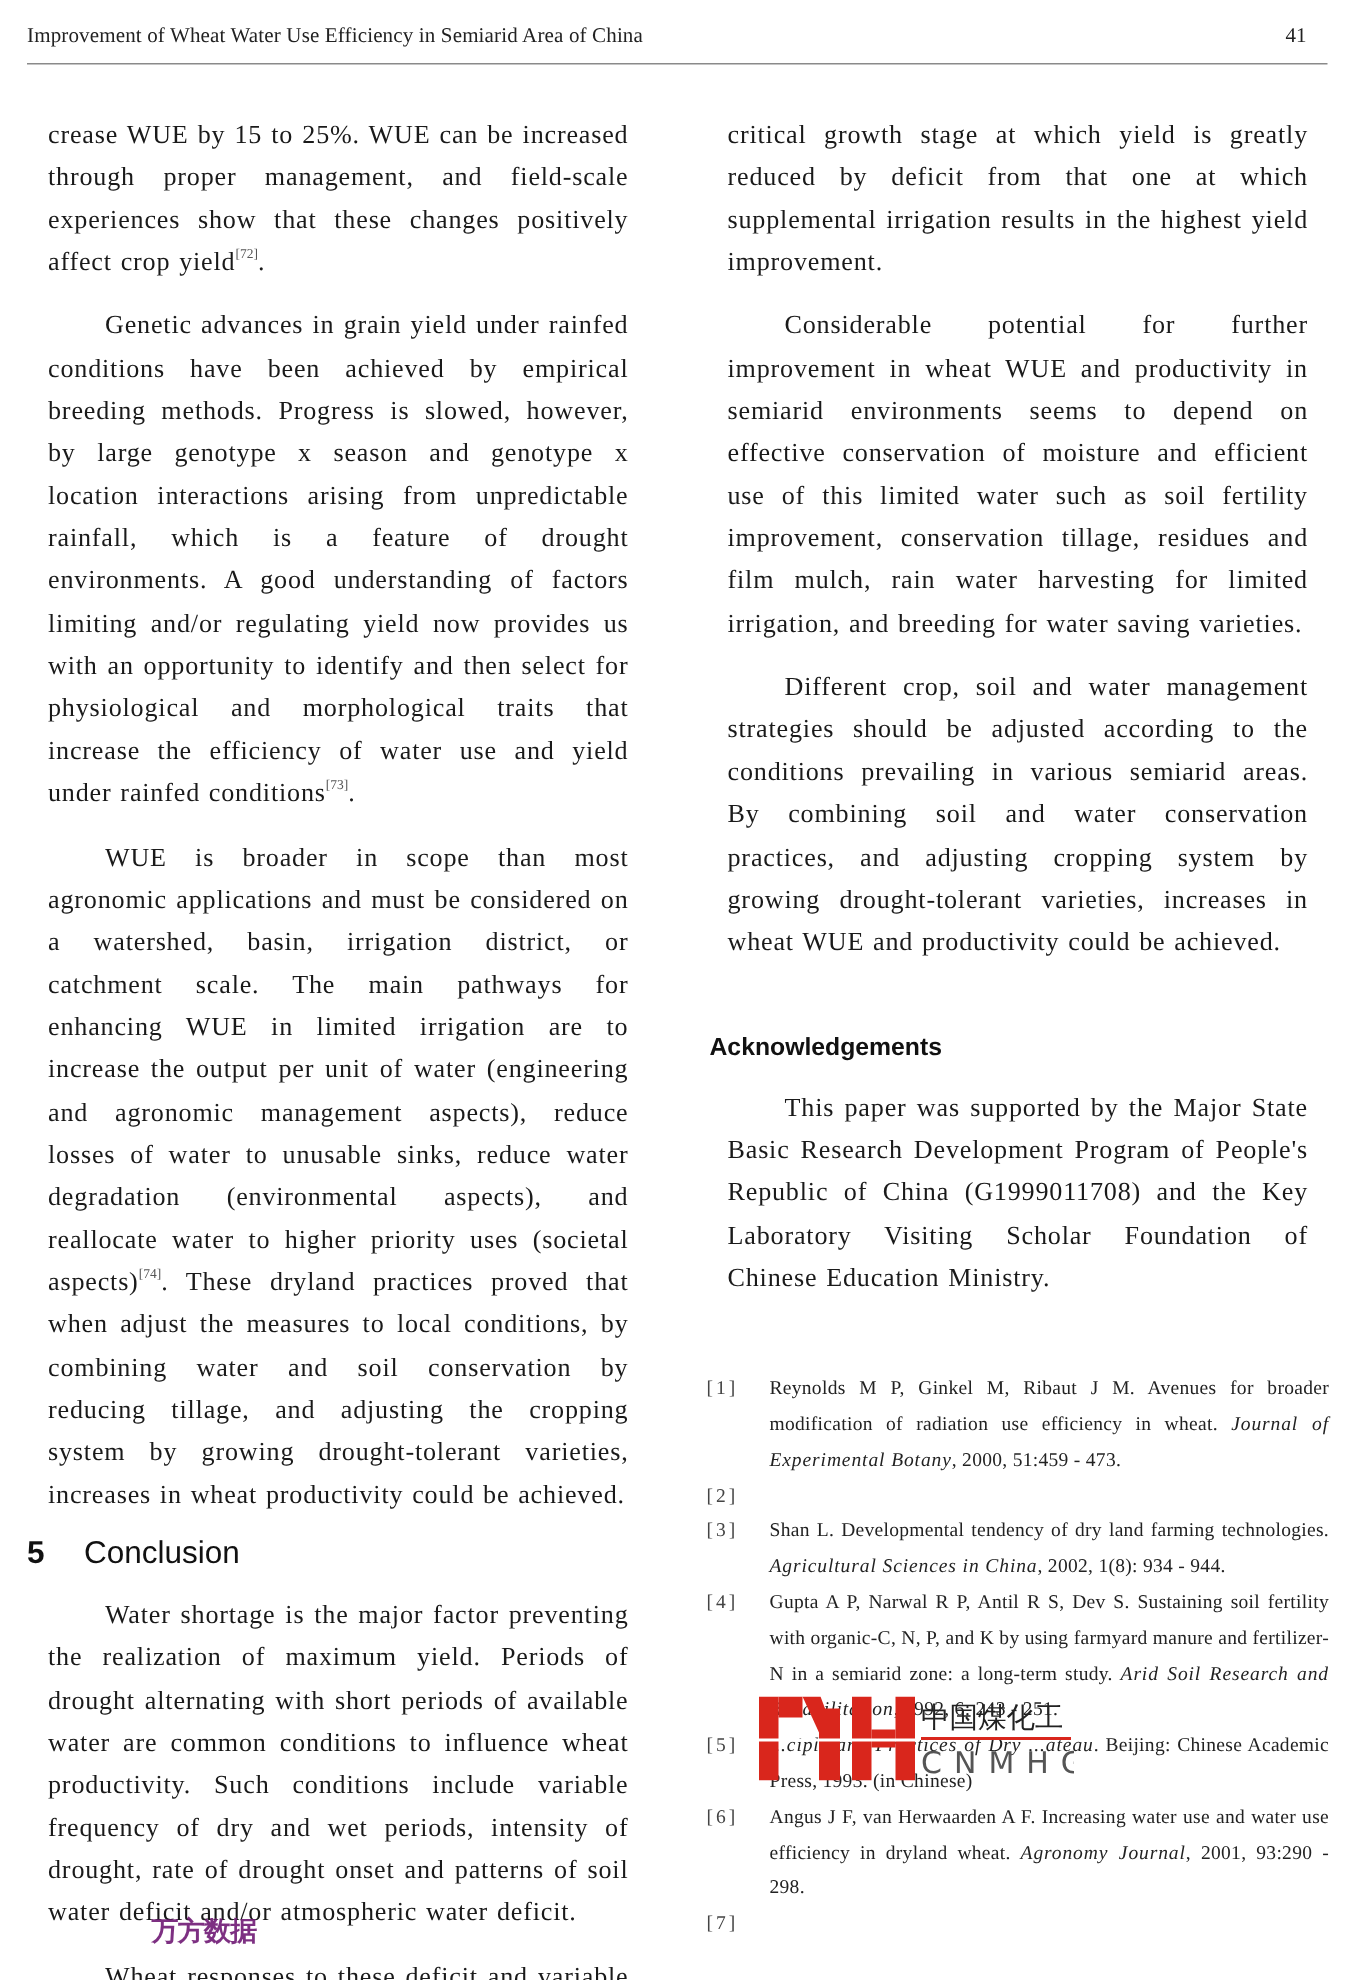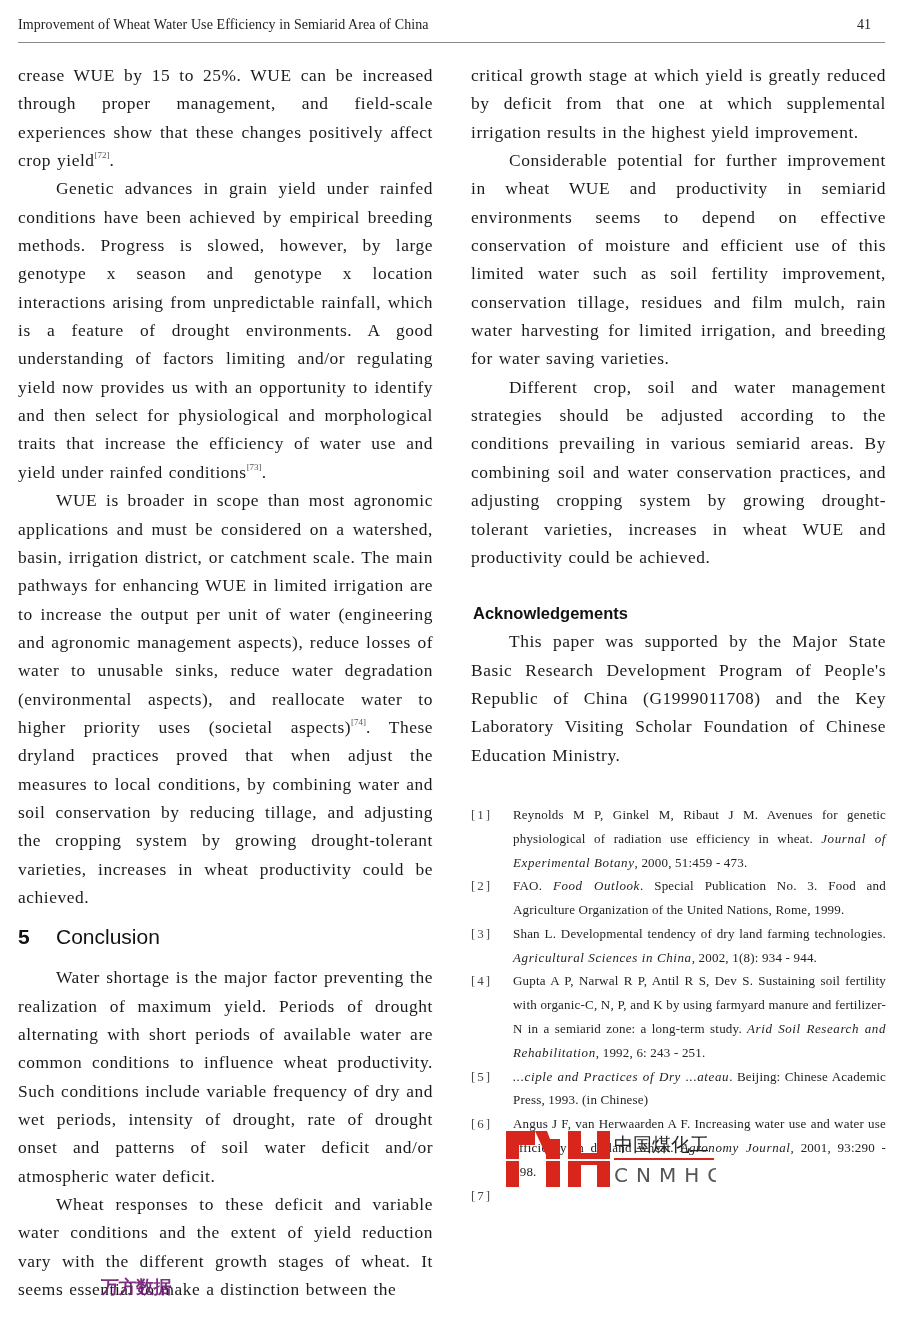--- a/index.html
+++ b/index.html
@@ -10,21 +10,21 @@
          border-bottom: 1.5px solid #8a8a8a; }
   .running-header .title { position: absolute; left: 0; top: 3px; font-family: "Liberation Serif", serif;
          font-size: 14px; letter-spacing: 0.1px; color: #222; }
   .running-header .pageno { position: absolute; right: 14px; top: 3px; font-family: "Liberation Serif", serif;
          font-size: 14px; color: #222; }
 
   .col { position: absolute; top: 61px; width: 415px; }
   .col-left { left: 18px; }
   .col-right { left: 471px; }
 
-  p.body { margin: 0; font-family: "Liberation Serif", serif; font-size: 17.4px; line-height: 28.35px;
+  p.body { margin: 14px; font-family: "Liberation Serif", serif; font-size: 17.4px; line-height: 28.35px;
          text-align: justify; letter-spacing: 0.55px; word-spacing: 1px; }
   p.body.indent { text-indent: 38px; }
   sup.ref { font-size: 9px; vertical-align: 8px; line-height: 0; color: #555; letter-spacing: 0; }
 
   .section-heading { font-family: "Liberation Sans", sans-serif; font-size: 21px; margin: 14px 0 14px 0;
          color: #111; display: flex; align-items: baseline; }
   .section-heading .num { font-weight: bold; width: 38px; }
   .section-heading .txt { font-weight: normal; }
 
   .minor-heading { font-family: "Liberation Sans", sans-serif; font-size: 16.5px; color: #111;
@@ -69,25 +69,24 @@
   <p class="body indent">Different crop, soil and water management strategies should be adjusted according to the conditions prevailing in various semiarid areas. By combining soil and water conservation practices, and adjusting cropping system by growing drought-tolerant varieties, increases in wheat WUE and productivity could be achieved.</p>
 
   <div style="height:28px"></div>
   <h3 class="minor-heading">Acknowledgements</h3>
   <p class="body indent">This paper was supported by the Major State Basic Research Development Program of People's Republic of China (G1999011708) and the Key Laboratory Visiting Scholar Foundation of Chinese Education Ministry.</p>
 
   <div style="height:30px"></div>
   <div class="refs" id="refs">
       <div class="ref-item">
         <span class="ref-num">[1]</span>
-        <span class="ref-text"><span>Reynolds M P, Ginkel M, Ribaut J M. Avenues for genetic physiological of radiation use efficiency in wheat. </span><i>Journal of Experimental Botany</i><span>, 2000, 51:459 - 473.</span></span>
+        <span class="ref-text"><span>Reynolds M P, Ginkel M, Ribaut J M. Avenues for broader modification of radiation use efficiency in wheat. </span><i>Journal of Experimental Botany</i><span>, 2000, 51:459 - 473.</span></span>
       </div>
       <div class="ref-item">
         <span class="ref-num">[2]</span>
-        <span class="ref-text"><span>FAO. </span><i>Food Outlook</i><span>. Special Publication No. 3. Food and Agriculture Organization of the United Nations, Rome, 1999.</span></span>
       </div>
       <div class="ref-item">
         <span class="ref-num">[3]</span>
         <span class="ref-text"><span>Shan L. Developmental tendency of dry land farming technologies. </span><i>Agricultural Sciences in China</i><span>, 2002, 1(8): 934 - 944.</span></span>
       </div>
       <div class="ref-item">
         <span class="ref-num">[4]</span>
         <span class="ref-text"><span>Gupta A P, Narwal R P, Antil R S, Dev S. Sustaining soil fertility with organic-C, N, P, and K by using farmyard manure and fertilizer-N in a semiarid zone: a long-term study. </span><i>Arid Soil Research and Rehabilitation</i><span>, 1992, 6: 243 - 251.</span></span>
       </div>
       <div class="ref-item">

